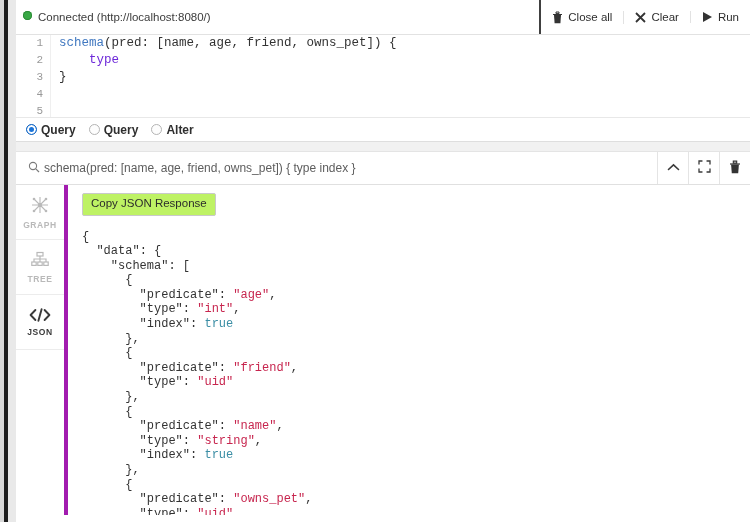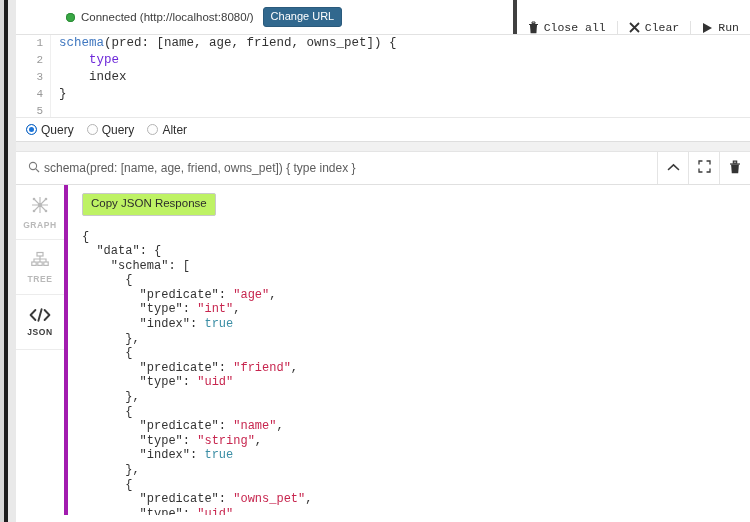--- a/index.html
+++ b/index.html
@@ -55,25 +55,24 @@
   .topbar {
     position: relative;
     height: 34px;
     background: #ffffff;
     border-bottom: 1px solid #e2e2e2;
     display: flex;
     align-items: center;
   }
   .conn-wrap {
     display: flex;
-    align-items: center;
-    padding-left: 24px;
+    align-items: flex-start;
+    padding-left: 7px;
     flex: 1;
     min-width: 0;
-    margin-left: 26px;
   }
   .dot-green {
     width: 9px; height: 9px;
     border-radius: 50%;
     background: #39a845;
     box-shadow: 0 0 0 1px #2d8b38 inset;
     margin-right: 6px;
     flex: none;
   }
   .conn-text {
@@ -88,24 +87,23 @@
     border: 1px solid #2a5a7c;
     border-radius: 3px;
     font-size: 11px;
     padding: 3px 7px 4px 7px;
     line-height: 1;
     white-space: nowrap;
     cursor: pointer;
   }
   .top-actions {
     display: flex;
-    align-items: flex-end;
+    align-items: center;
     height: 34px;
-    border-left: 4px solid #404040;
-    font-family: Liberation Mono, monospace;
+    border-left: 2px solid #404040;
   }
   .top-btn {
     display: flex;
     align-items: center;
     gap: 5px;
     padding: 0 11px;
     font-size: 11.5px;
     color: #2e2e2e;
     border-right: 1px solid #e2e2e2;
     background: #ffffff;
@@ -181,20 +179,21 @@
     flex: none;
   }
   .radio.on {
     border: 1px solid #1668c4;
     background: #1b74d8;
     box-shadow: inset 0 0 0 2px #ffffff;
   }
   .radio-label {
     font-size: 12px;
     color: #2f2f2f;
+    font-weight: bold;
   }
 
   
   .gap-strip {
     height: 9px;
     background: #f1f1f1;
   }
 
   
   .querybar {
@@ -304,21 +303,20 @@
   <div class="edge-light"></div>
   <div class="edge-dark"></div>
   <div class="edge-gray"></div>
 
   <div class="app">
 
     <div class="topbar">
       <div class="conn-wrap">
         <span class="dot-green"></span>
         <span class="conn-text">Connected (http://localhost:8080/)</span>
-        <button class="btn-changeurl">Change URL</button>
       </div>
 
       <div class="top-actions">
         <div class="top-btn">
           <span>
             <svg width="11" height="13" viewBox="0 0 11 13">
               <path d="M1 3h9v1H1z" fill="#333"></path>
               <path d="M2 4h7l-.6 8.3H2.6z" fill="#333"></path>
               <path d="M4 1h3v1.6H4z" fill="none" stroke="#333" stroke-width="1"></path>
             </svg>
@@ -348,21 +346,20 @@
       <div class="gutter">
         <div class="gnum">1</div>
         <div class="gnum">2</div>
         <div class="gnum">3</div>
         <div class="gnum">4</div>
         <div class="gnum">5</div>
       </div>
       <div class="code">
         <div class="cline"><span class="kw-fn">schema</span><span>(pred: [name, age, friend, owns_pet]) {</span></div>
         <div class="cline">&nbsp;&nbsp;&nbsp;&nbsp;<span class="kw-blue">type</span></div>
-        <div class="cline">&nbsp;&nbsp;&nbsp;&nbsp;<span>index</span></div>
         <div class="cline">}</div>
         <div class="cline"></div>
       </div>
     </div>
 
     <div class="radio-row">
       <label class="radio-item">
         <span class="radio on"></span>
         <span class="radio-label">Query</span>
       </label>

